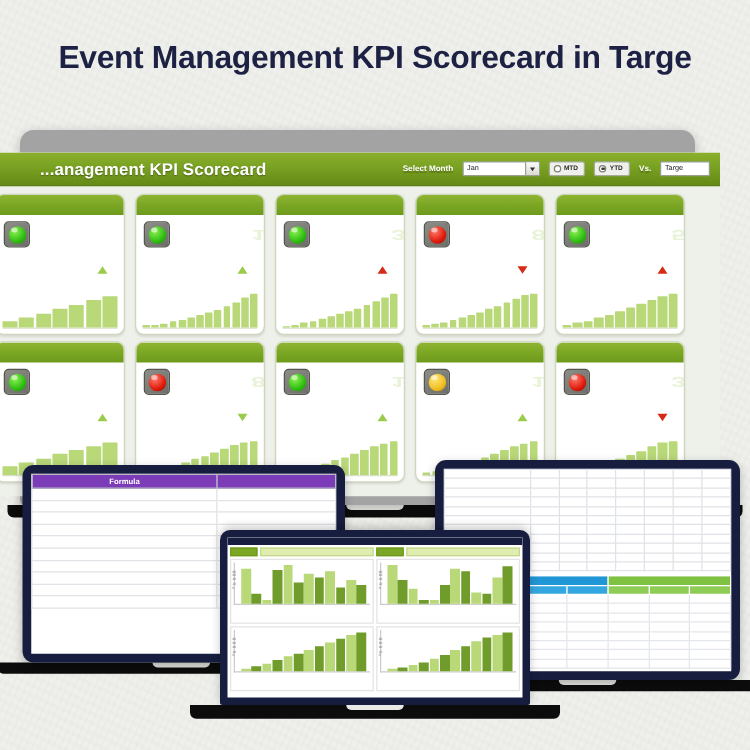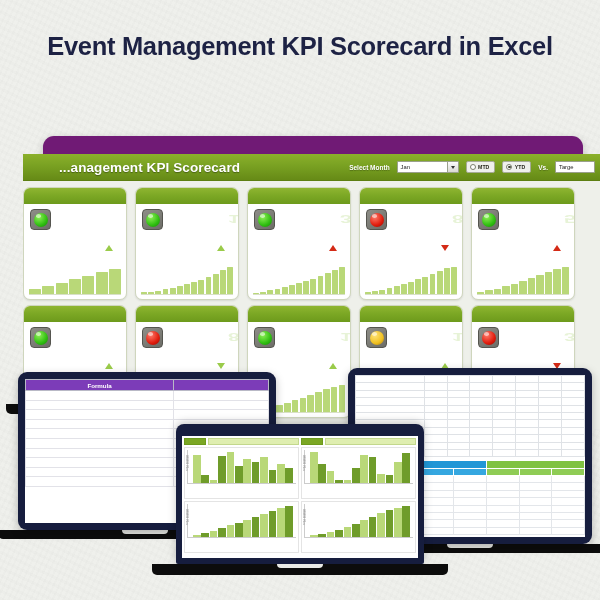--- a/index.html
+++ b/index.html
@@ -31,26 +31,25 @@
   #page-title{
     position:absolute; top:30px; left:0; width:600px;
     text-align:center;
     font-size:25.5px; font-weight:bold; line-height:1.28;
     color:#1d2244; letter-spacing:-.3px;
     z-index:5;
   }
 
   
   #laptop-main{
-    position:absolute; left:43px; top:104px; width:540px; height:300px;
-    background:#701a75; border-radius:11px 11px 4px 4px;
+    position:absolute; left:16px; top:104px; width:540px; height:300px;
+    background:#a3a3a3; border-radius:11px 11px 4px 4px;
     padding:14px 0 0 0;
     z-index:10;
     box-shadow:0 3px 9px rgba(0,0,0,.22);
-    margin-top:32px;
   }
   #laptop-main-screen{
     position:absolute; left:-20px; top:18px; width:580px; height:275px;
     background:#eef0ea; overflow:hidden;
   }
 
   
   .dash-header{
     height:27px;
     background:linear-gradient(180deg,#8bb02b 0%,#79a122 45%,#668a16 100%);
@@ -228,21 +227,21 @@
   #base-main{ left:6px; top:404px; width:588px; height:10px; z-index:9; }
   #base-bottom{ left:152px; top:564px; width:296px; height:11px; z-index:26; }
   #base-left{ left:-2px; top:530px; width:294px; height:9px; z-index:19; }
   #base-right{ left:330px; top:544px; width:280px; height:9px; z-index:17; }
 </style>
 </head>
 <body>
 
 <div id="bg-texture"></div>
 
-<h1 id="page-title">Event Management KPI Scorecard in Excel</h1>
+<h1 id="page-title">Event Management KPI Scorecard in Targe</h1>
 
 <div id="laptop-main">
   <div id="laptop-main-screen">
 
     <div class="dash-header">
       <div class="dash-title">...anagement KPI Scorecard</div>
       <div class="dash-ctrls">
         <span class="ctrl-label">Select Month</span>
         <div class="combo">
           <span>Jan</span>

